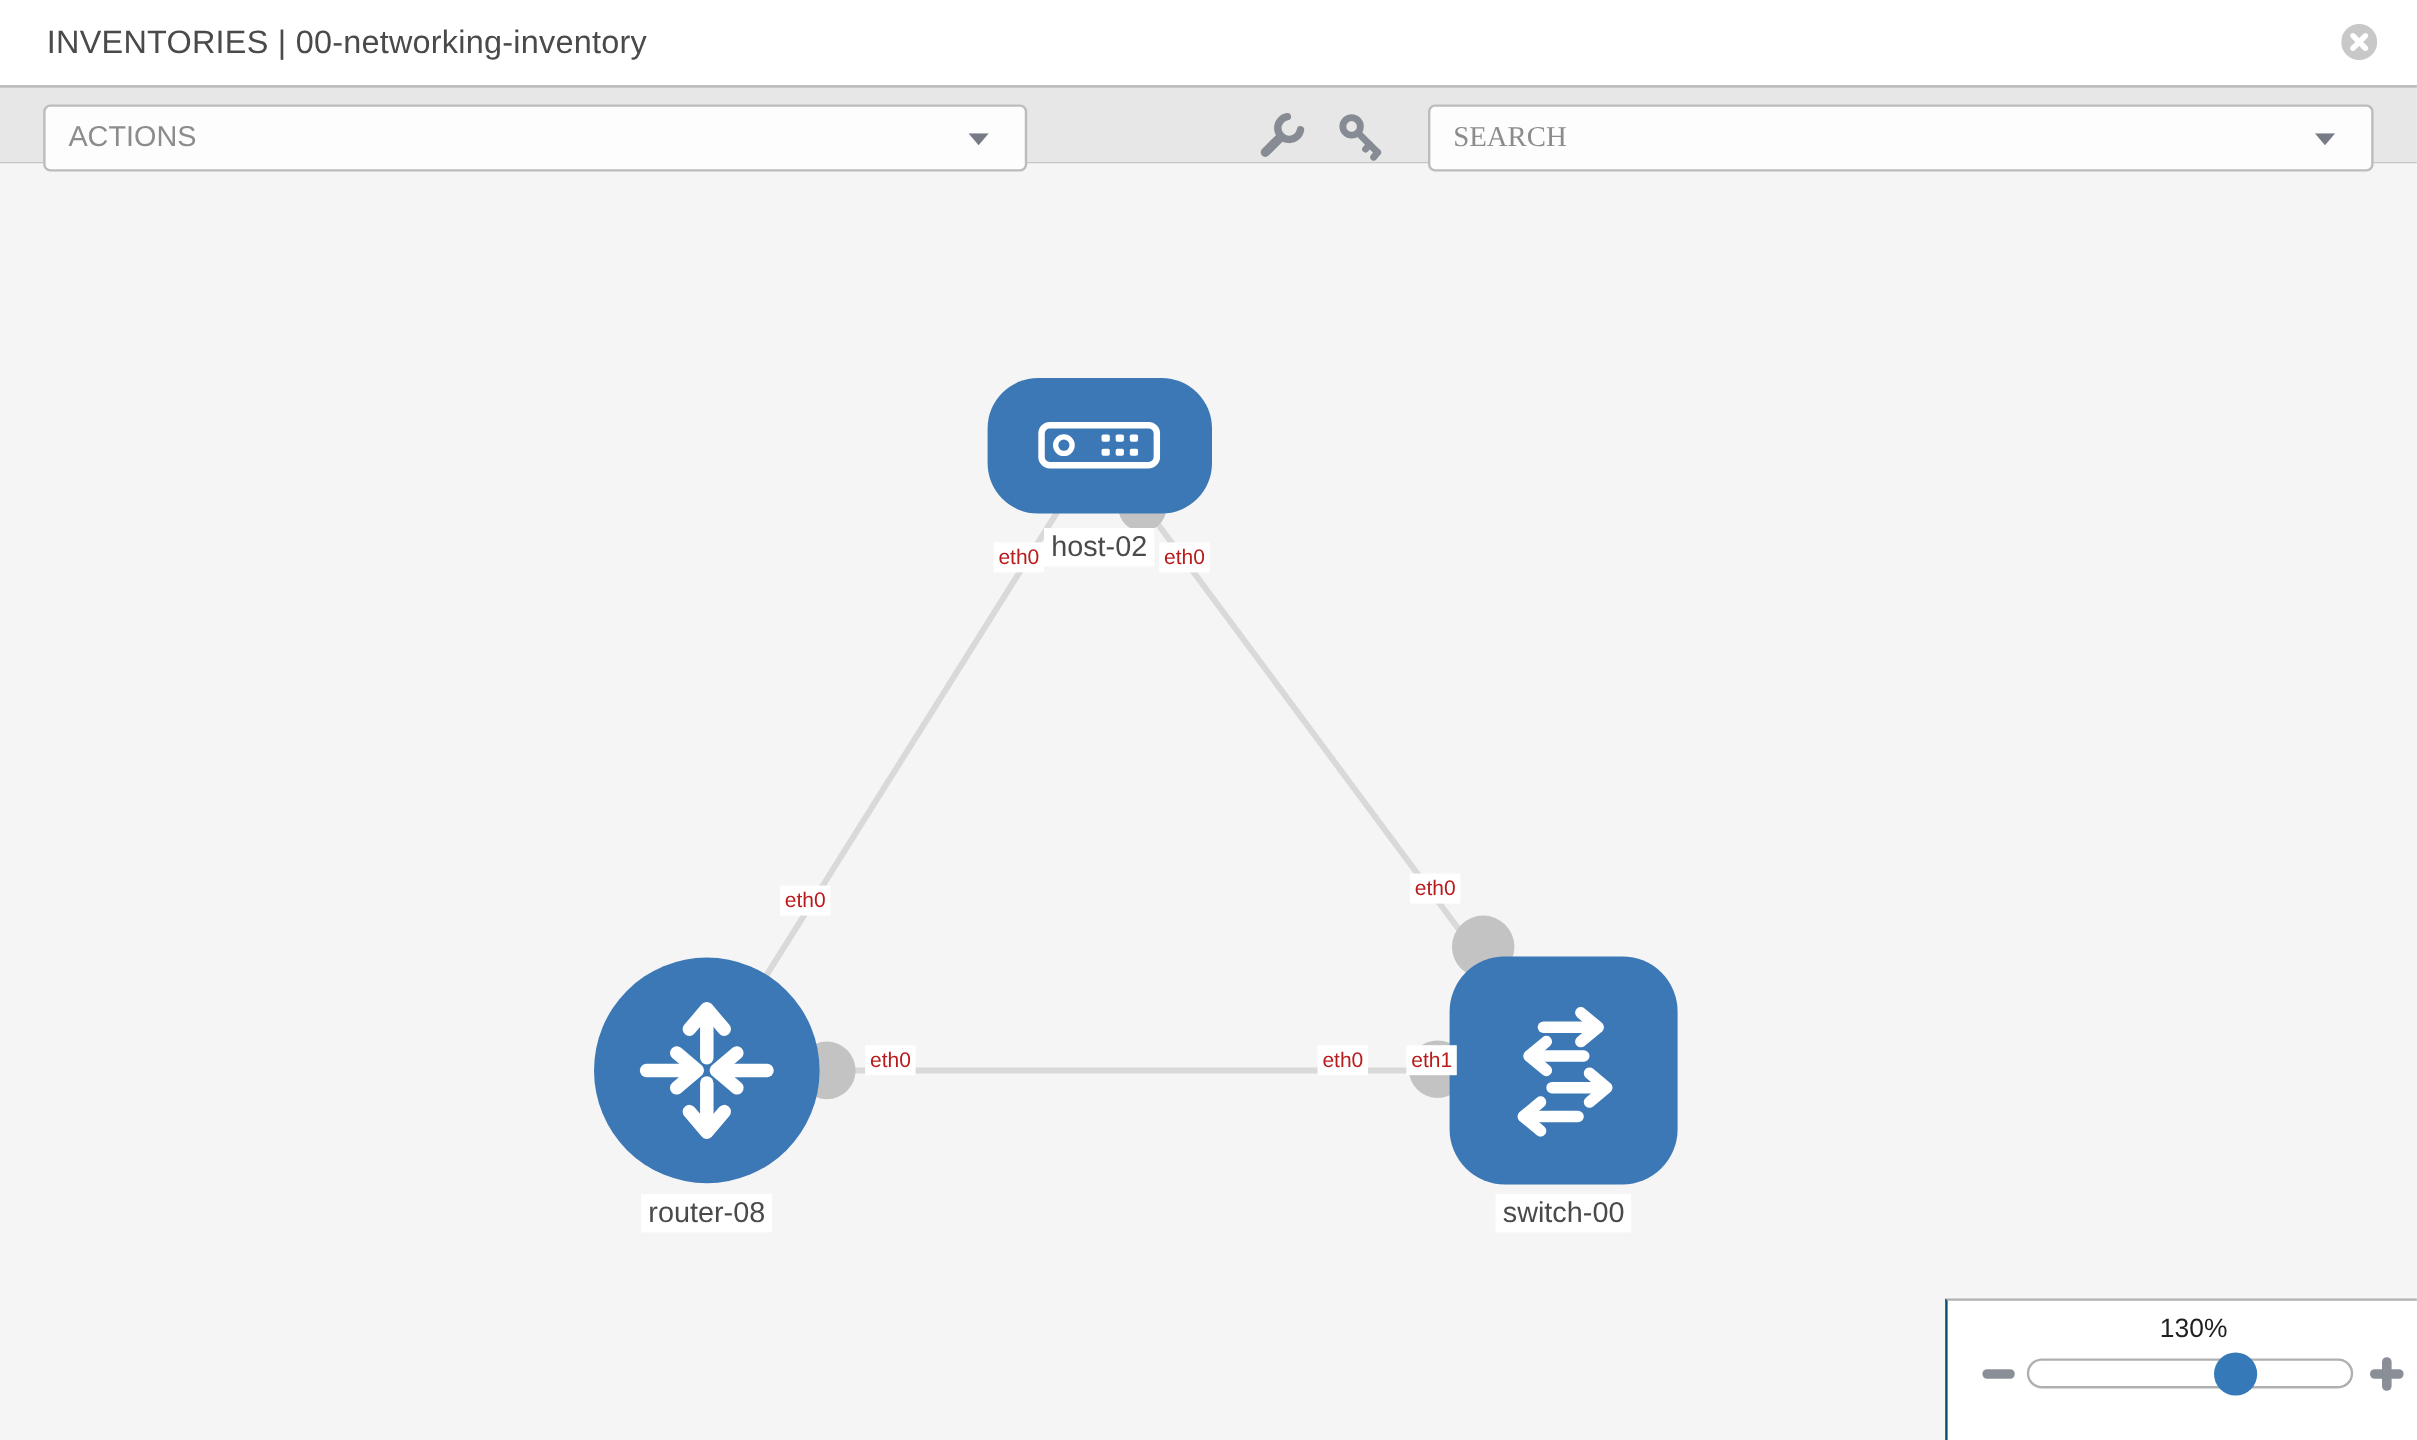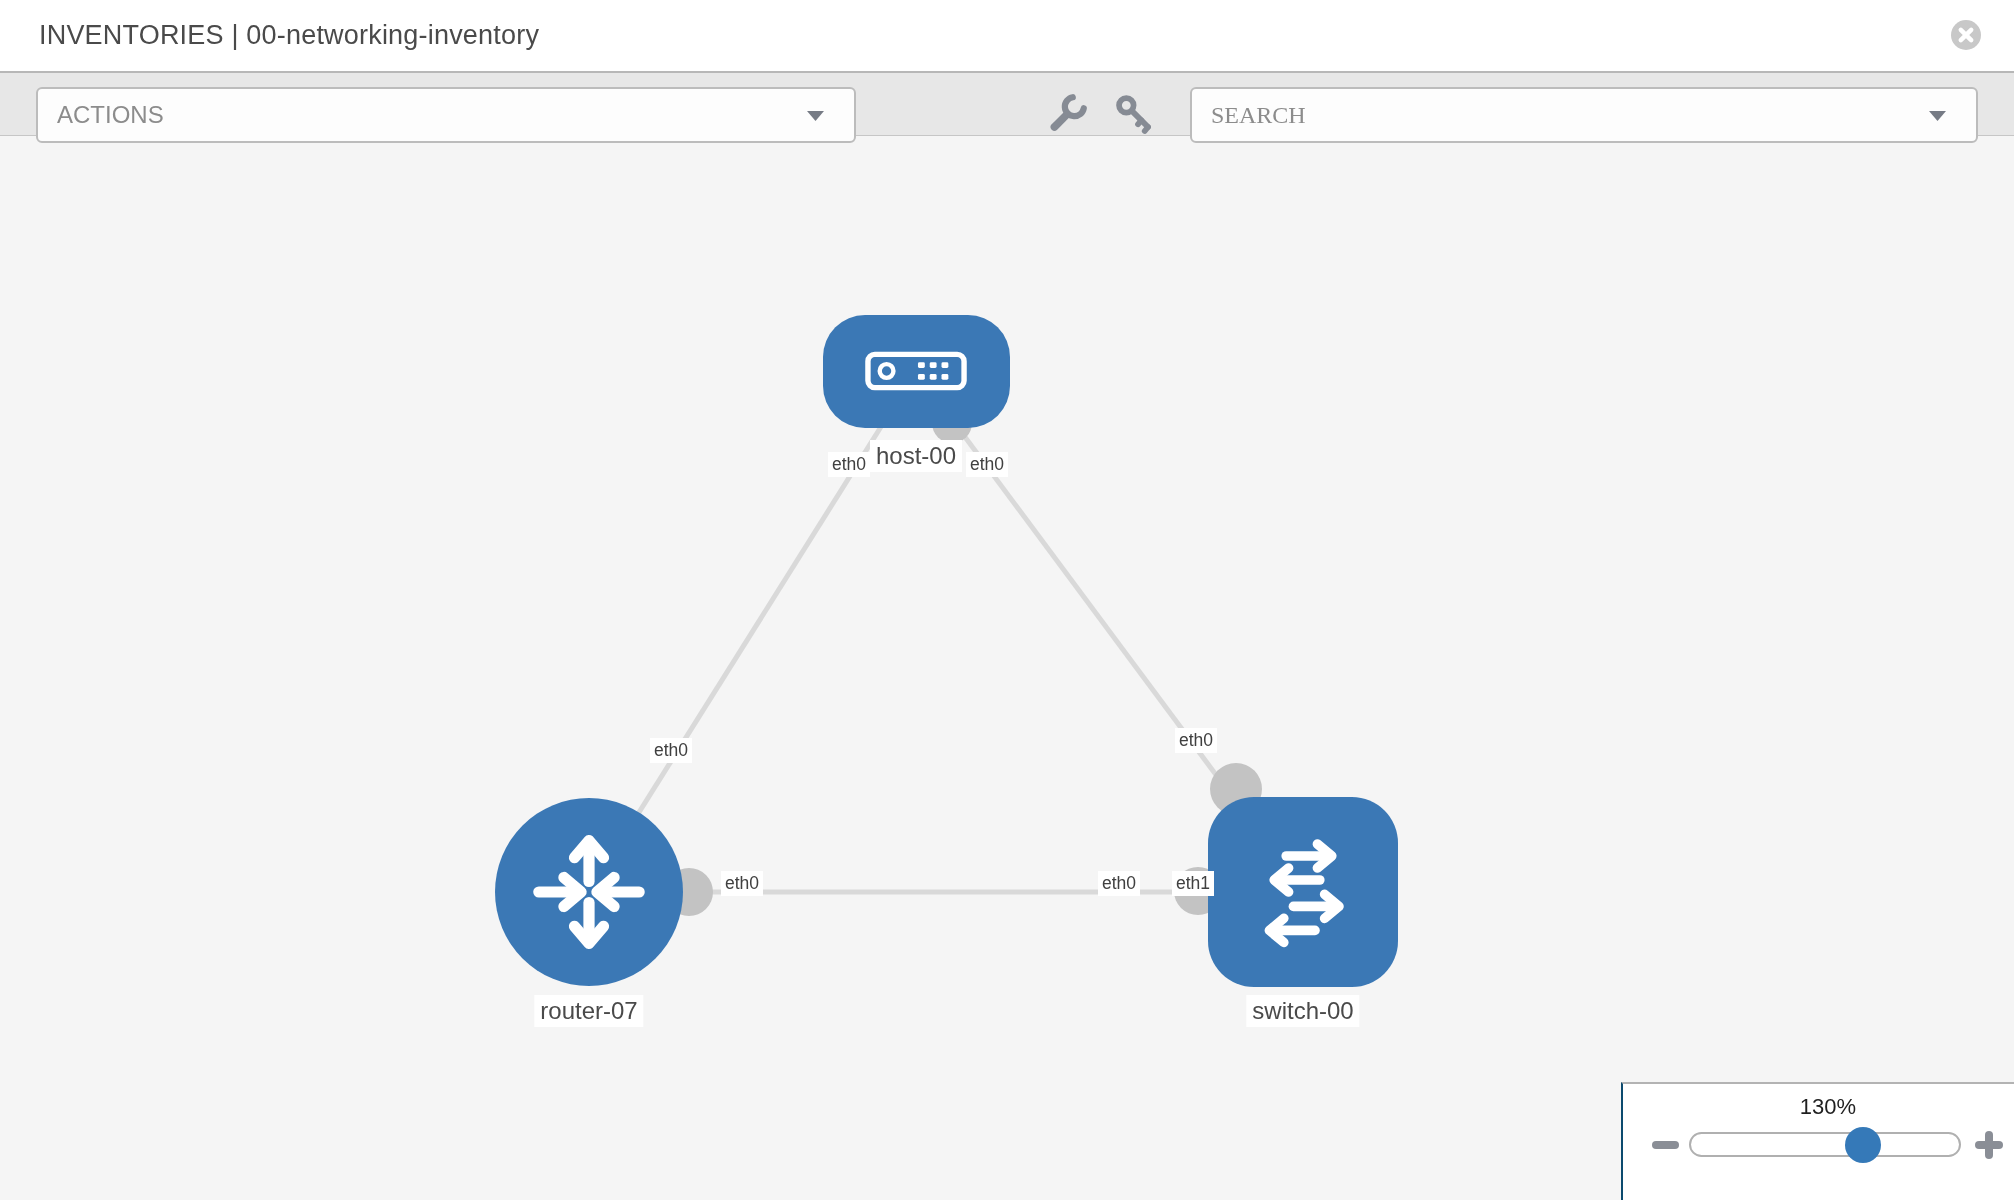--- a/index.html
+++ b/index.html
@@ -32,21 +32,21 @@
 
   
   #canvas { position:absolute; left:0; top:0; width:2014px; height:1200px;
     background:#f5f5f5; z-index:0; }
   #topo { position:absolute; left:0; top:0; }
   .node { position:absolute; display:flex; align-items:center; justify-content:center;
     z-index:2; cursor:pointer; }
   .chip { position:absolute; background:#ffffff; white-space:nowrap; }
   .node-label { font-size:24px; color:#4a4a4a; padding:2px 6px;
     transform:translateX(-50%); z-index:4; }
-  .if-label { font-size:17.5px; color:#404040; padding:2px 4px; z-index:3; }
+  .if-label { font-size:17.5px; color:#b91c1c; padding:2px 4px; z-index:3; }
 
   
   .zoom-panel { position:absolute; left:1621px; top:1082px; width:393px; height:118px;
     background:#ffffff; border-top:2px solid #b3b3b3; border-left:2px solid #0c4a6e;
     z-index:5; }
   .zoom-value { position:absolute; left:140px; top:10px; width:130px;
     text-align:center; font-size:22px; color:#1f1f1f; }
   .zoom-minus { position:absolute; left:29px; top:57px; width:27px; height:8px;
     border-radius:4px; background:#8a8e96; border:none; cursor:pointer; }
   .zoom-track { position:absolute; left:66px; top:48px; width:272px; height:25px;
@@ -110,22 +110,22 @@
         <path d="M64 40 L28 40"></path>
           <path d="M38 30 L26 40 L38 50"></path>
         <path d="M42 62 L78 62"></path>
           <path d="M68 52 L80 62 L68 72"></path>
         <path d="M60 82 L24 82"></path>
           <path d="M34 72 L22 82 L34 92"></path>
       </g>
     </svg>
   </div>
 
-  <div class="chip node-label" style="left: 916px; top: 440px;">host-00</div>
-  <div class="chip node-label" style="left: 589px; top: 995px;">router-07</div>
+  <div class="chip node-label" style="left: 916px; top: 440px;">host-02</div>
+  <div class="chip node-label" style="left: 589px; top: 995px;">router-08</div>
   <div class="chip node-label" style="left: 1303px; top: 995px;">switch-00</div>
 <div class="chip if-label" style="left: 828px; top: 452px;">eth0</div>
     <div class="chip if-label" style="left: 966px; top: 452px;">eth0</div>
     <div class="chip if-label" style="left: 650px; top: 738px;">eth0</div>
     <div class="chip if-label" style="left: 1175px; top: 728px;">eth0</div>
     <div class="chip if-label" style="left: 721px; top: 871px;">eth0</div>
     <div class="chip if-label" style="left: 1098px; top: 871px;">eth0</div>
     <div class="chip if-label" style="left: 1124px; top: 871px; margin-left: 48px;">eth1</div>
   </div>
 

